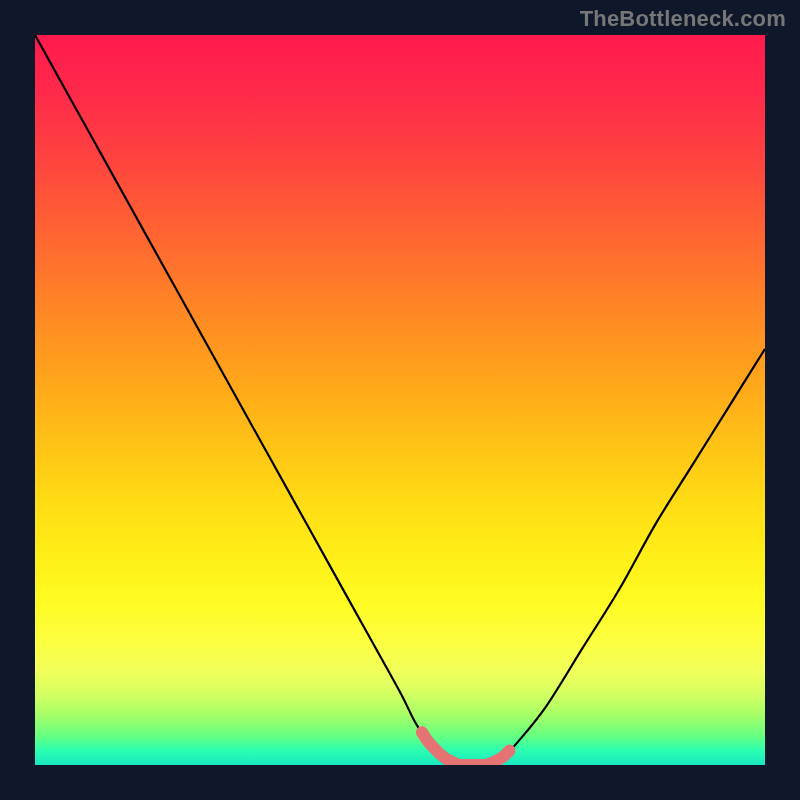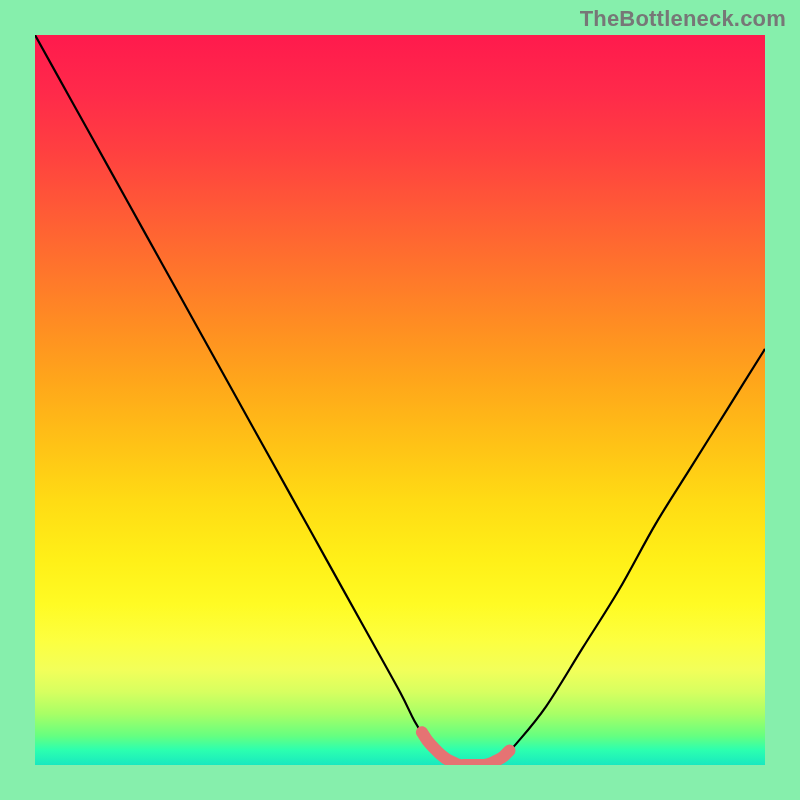--- a/index.html
+++ b/index.html
@@ -8,21 +8,21 @@
     width: 800px;
     height: 800px;
     background: #000;
     overflow: hidden;
     font-family: Arial, Helvetica, sans-serif;
   }
   .outer {
     position: relative;
     width: 800px;
     height: 800px;
-    background: #86efac;
+    background: #0f172a;
   }
   .attribution {
     position: absolute;
     top: 6px;
     right: 14px;
     color: #777;
     font-size: 22px;
     font-weight: 600;
     letter-spacing: 0.2px;
     z-index: 20;

